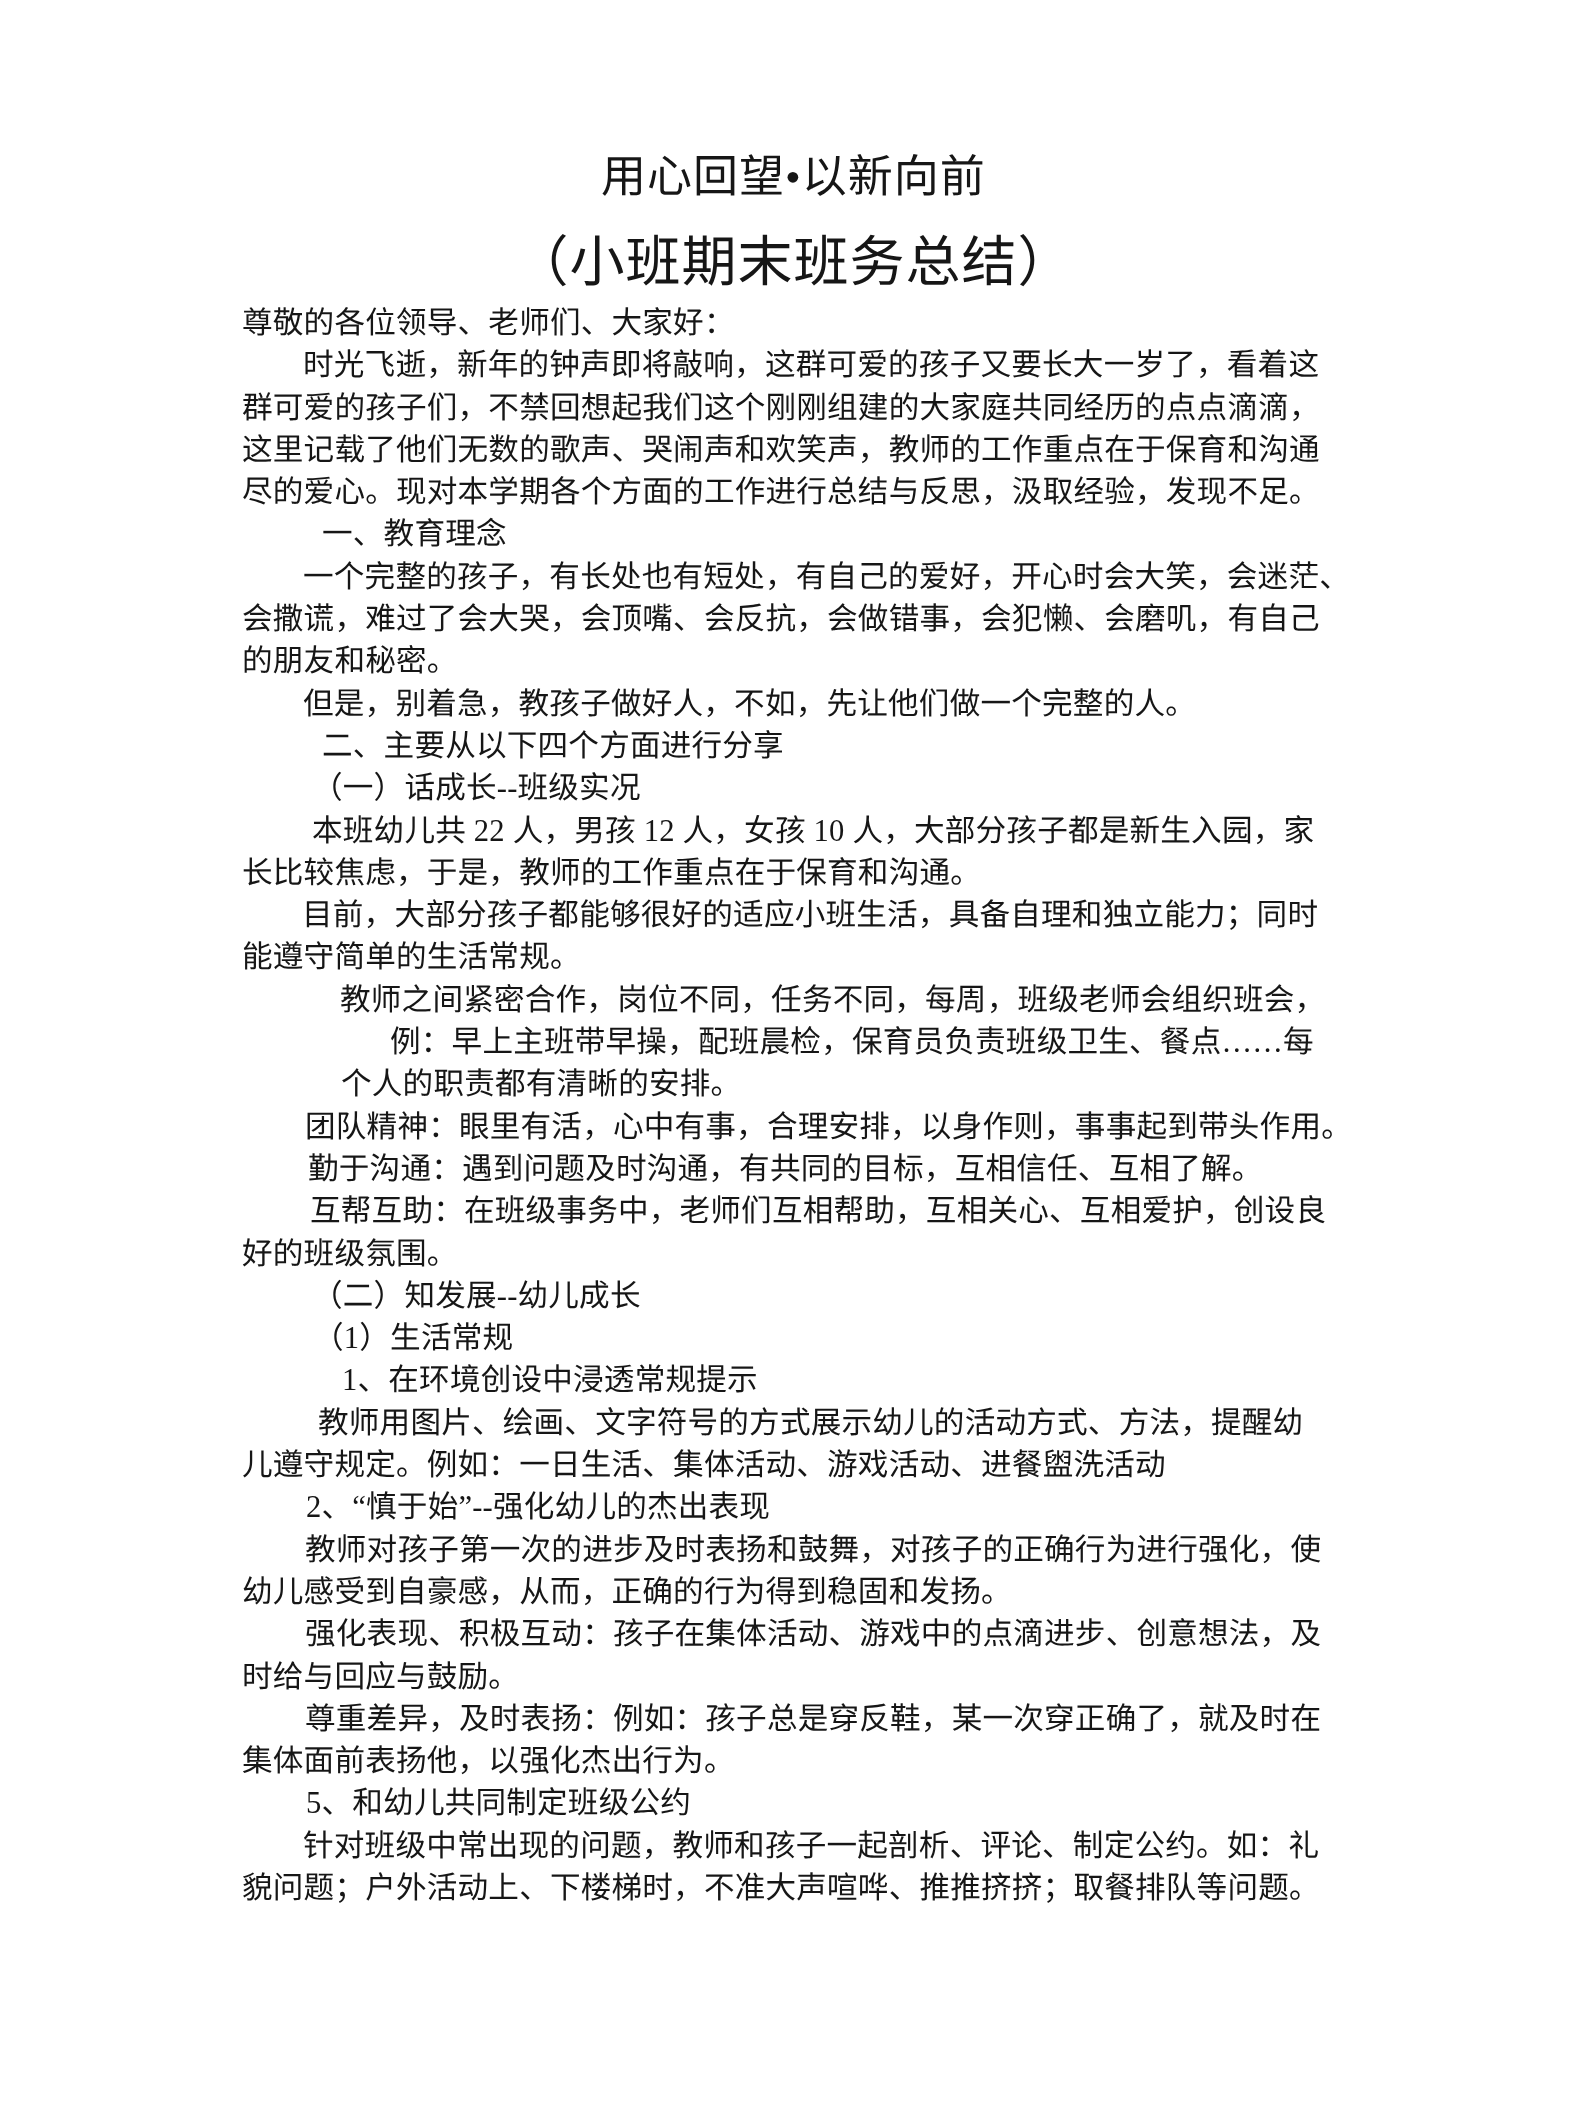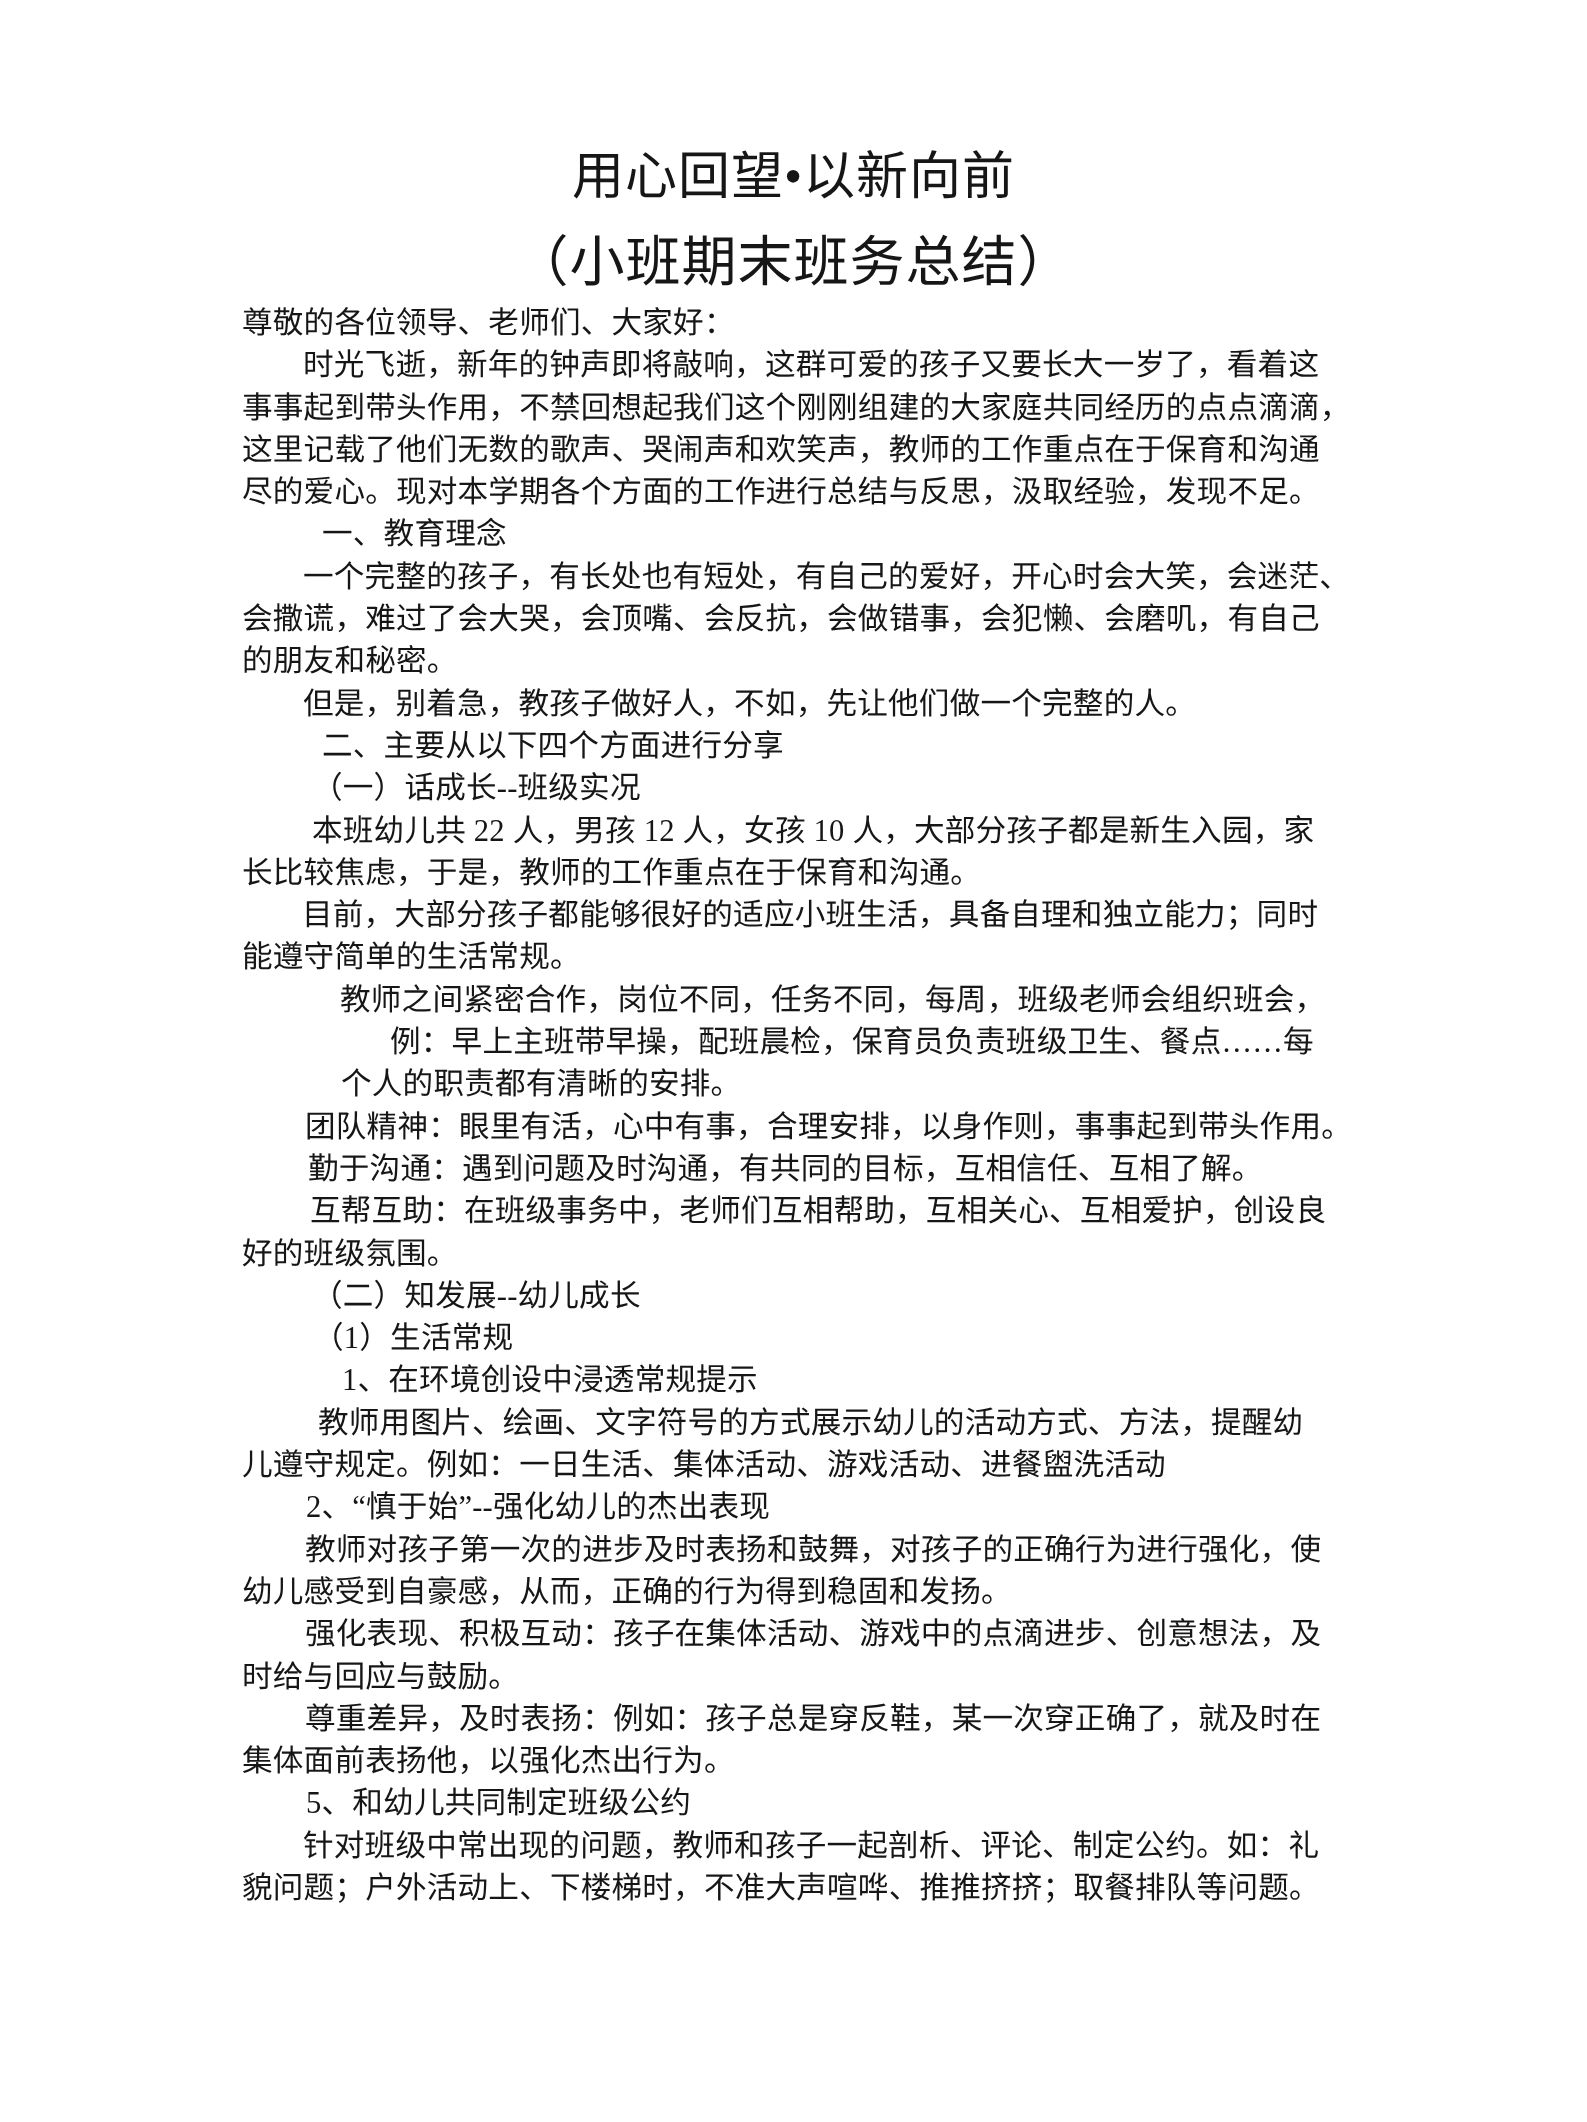--- a/index.html
+++ b/index.html
@@ -14,21 +14,21 @@
     background: #ffffff;
     color: #161616;
     font-family: "Liberation Serif", "DejaVu Serif", serif;
     overflow: hidden;
     box-sizing: border-box;
     padding-top: 152px;
   }
   .title {
     margin: 0;
     text-align: center;
-    font-size: 52px;
+    font-size: 45px;
     line-height: 50px;
     font-weight: normal;
     letter-spacing: 1px;
     white-space: nowrap;
   }
   .subtitle {
     margin: 36px 0 0 0;
     text-align: center;
     font-size: 55px;
     line-height: 50px;
@@ -48,21 +48,21 @@
 </style>
 </head>
 <body>
 
 <div class="page">
   <h1 class="title">用心回望•以新向前</h1>
   <h2 class="subtitle">（小班期末班务总结）</h2>
   <div class="doc-body" id="doc-body">
       <div class="text-line" style="padding-left: 0px;">尊敬的各位领导、老师们、大家好：</div>
       <div class="text-line" style="padding-left: 61px;">时光飞逝，新年的钟声即将敲响，这群可爱的孩子又要长大一岁了，看着这</div>
-      <div class="text-line" style="padding-left: 0px;">事事起到带头作用，不禁回想起我们这个刚刚组建的大家庭共同经历的点点滴滴，</div>
+      <div class="text-line" style="padding-left: 0px;">群可爱的孩子们，不禁回想起我们这个刚刚组建的大家庭共同经历的点点滴滴，</div>
       <div class="text-line" style="padding-left: 0px;">这里记载了他们无数的歌声、哭闹声和欢笑声，教师的工作重点在于保育和沟通</div>
       <div class="text-line" style="padding-left: 0px;">尽的爱心。现对本学期各个方面的工作进行总结与反思，汲取经验，发现不足。</div>
       <div class="text-line" style="padding-left: 80px;">一、教育理念</div>
       <div class="text-line" style="padding-left: 61px;">一个完整的孩子，有长处也有短处，有自己的爱好，开心时会大笑，会迷茫、</div>
       <div class="text-line" style="padding-left: 0px;">会撒谎，难过了会大哭，会顶嘴、会反抗，会做错事，会犯懒、会磨叽，有自己</div>
       <div class="text-line" style="padding-left: 0px;">的朋友和秘密。</div>
       <div class="text-line" style="padding-left: 61px;">但是，别着急，教孩子做好人，不如，先让他们做一个完整的人。</div>
       <div class="text-line" style="padding-left: 80px;">二、主要从以下四个方面进行分享</div>
       <div class="text-line" style="padding-left: 70px;">（一）话成长--班级实况</div>
       <div class="text-line" style="padding-left: 70px;">本班幼儿共 22 人，男孩 12 人，女孩 10 人，大部分孩子都是新生入园，家</div>

